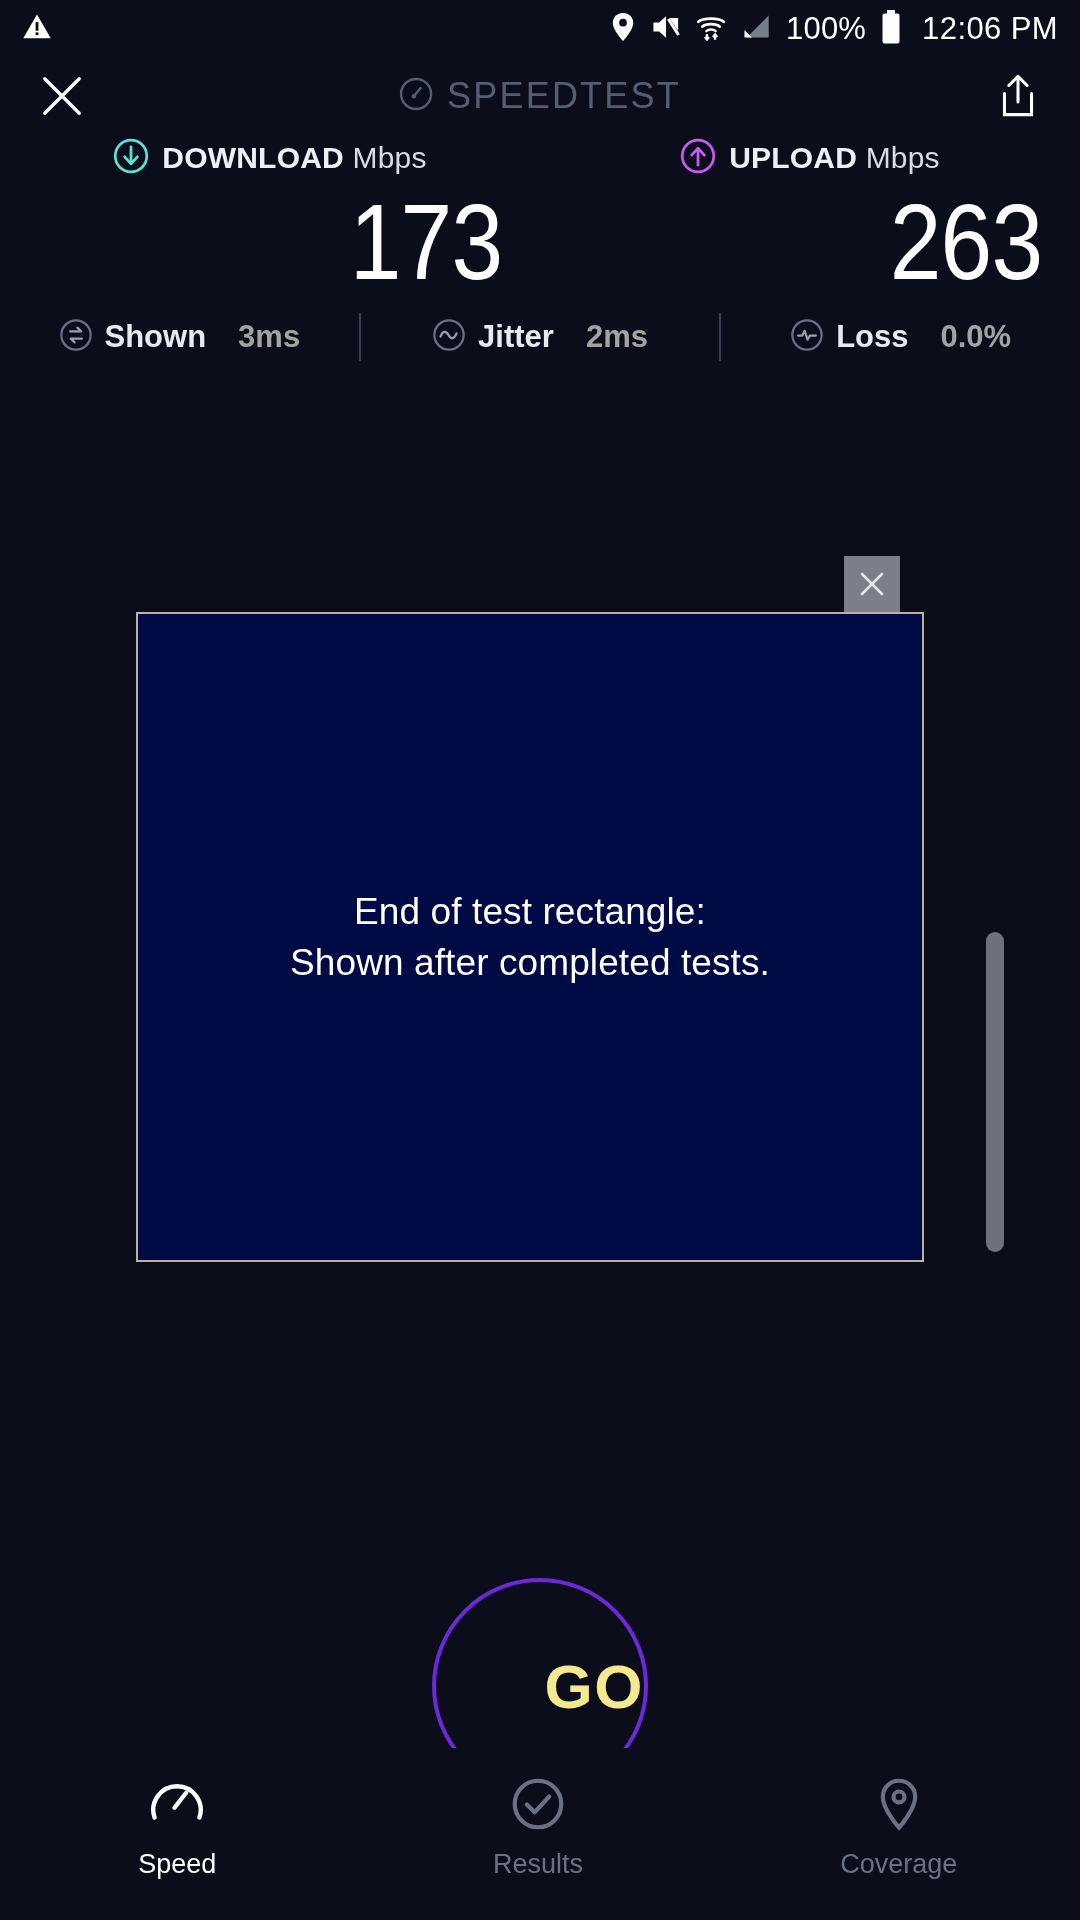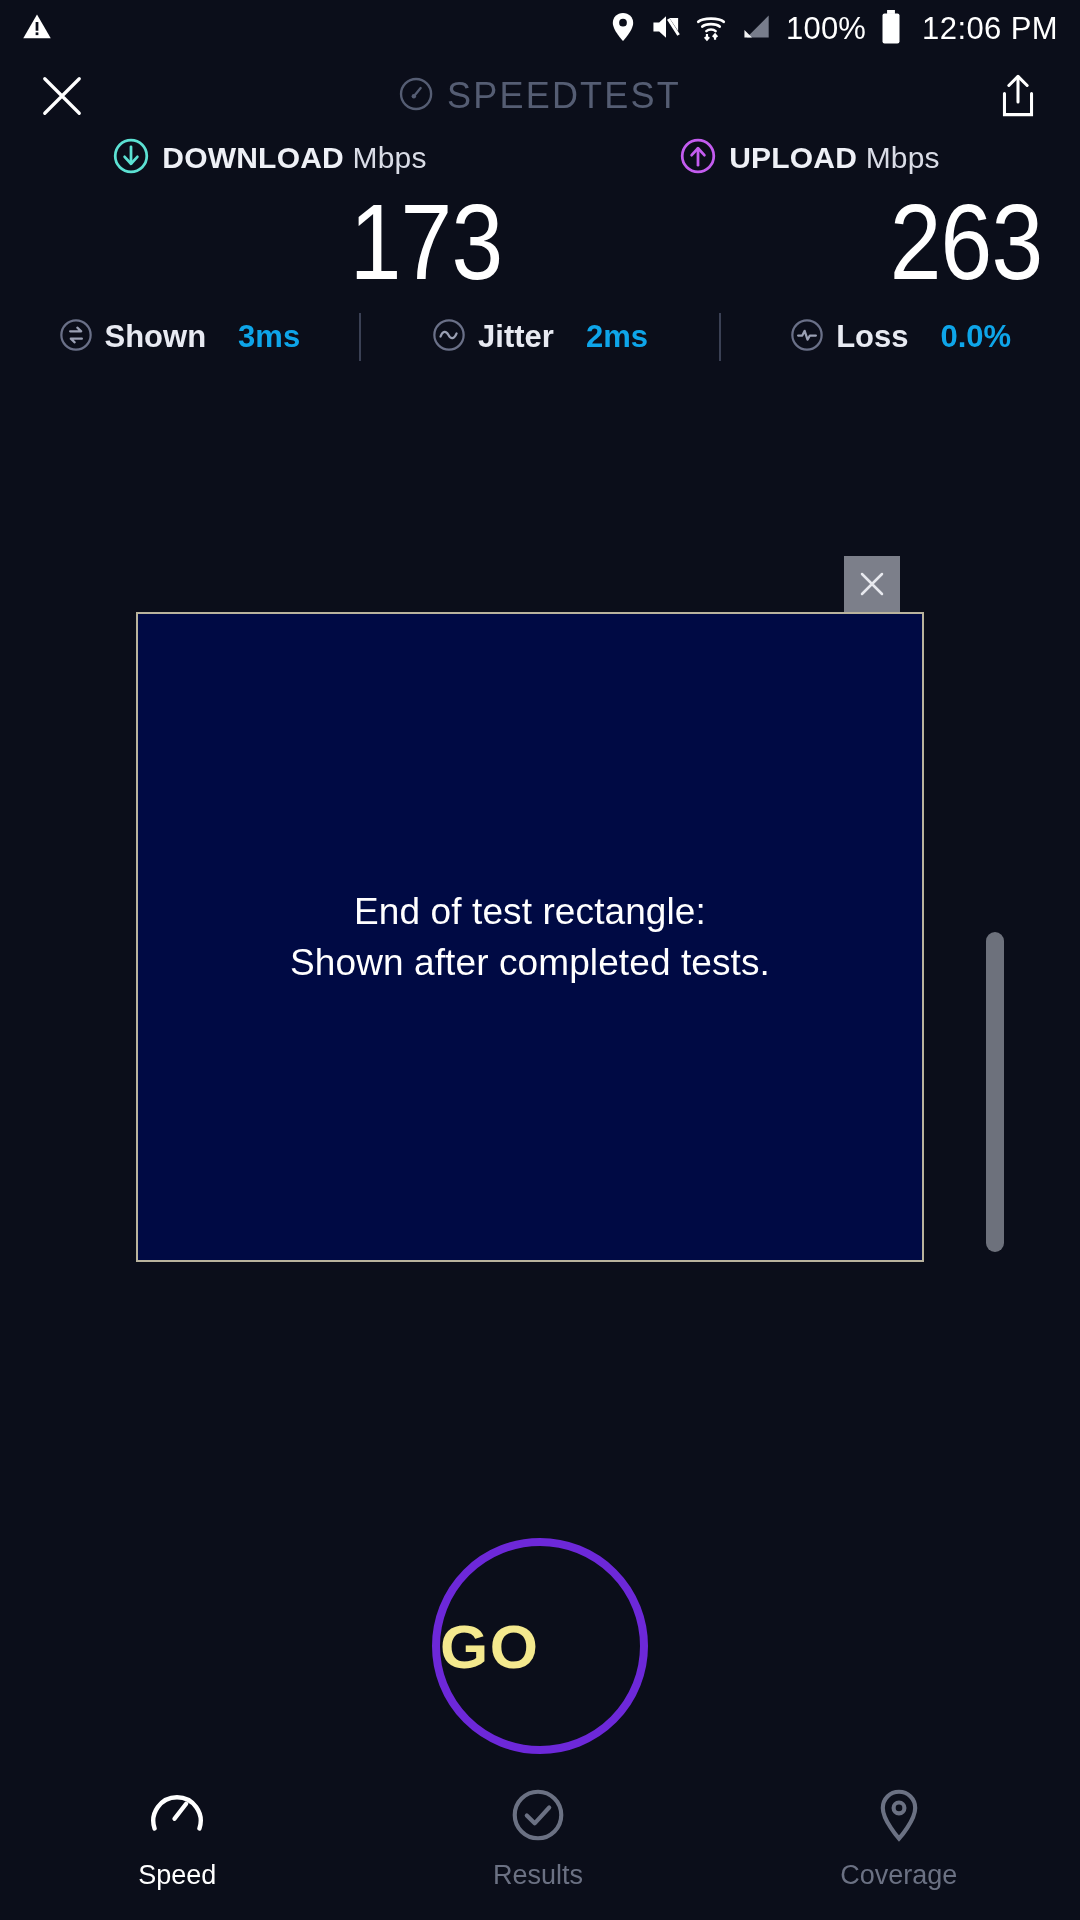--- a/index.html
+++ b/index.html
@@ -144,21 +144,21 @@
     flex: 1;
   }
   .stat-name {
     font-size: 31px;
     font-weight: 700;
     color: #e8eaf2;
   }
   .stat-val {
     font-size: 31px;
     font-weight: 700;
-    color: #0ea5e9;
+    color: #a3a3a3;
     margin-left: 20px;
   }
   .stat-sep {
     width: 2px;
     height: 48px;
     background: #3a4054;
   }
 
   
   .ad-wrap {
@@ -201,44 +201,44 @@
     width: 18px;
     height: 320px;
     background: #6d717c;
     border-radius: 9px;
   }
 
   
   .go-button {
     position: absolute;
     left: 50%;
-    top: 1538px;
+    top: 1578px;
     transform: translateX(-50%);
     width: 216px;
     height: 216px;
-    border: 8px solid #6d28d9;
+    border: 4px solid #6d28d9;
     border-radius: 50%;
     display: flex;
     align-items: center;
-    justify-content: flex-start;
+    justify-content: flex-end;
     cursor: pointer;
     background: transparent;
   }
   .go-label {
     font-size: 62px;
     font-weight: 700;
     letter-spacing: 1.5px;
     color: #f4e98e;
   }
 
   
   .bottomnav {
     position: absolute;
     left: 0;
-    bottom: 1px;
+    bottom: 12px;
     width: 1076px;
     height: 160px;
     display: flex;
     background: #0b0e1a;
     gap: 6px;
   }
   .navitem {
     flex: 1;
     display: flex;
     flex-direction: column;

